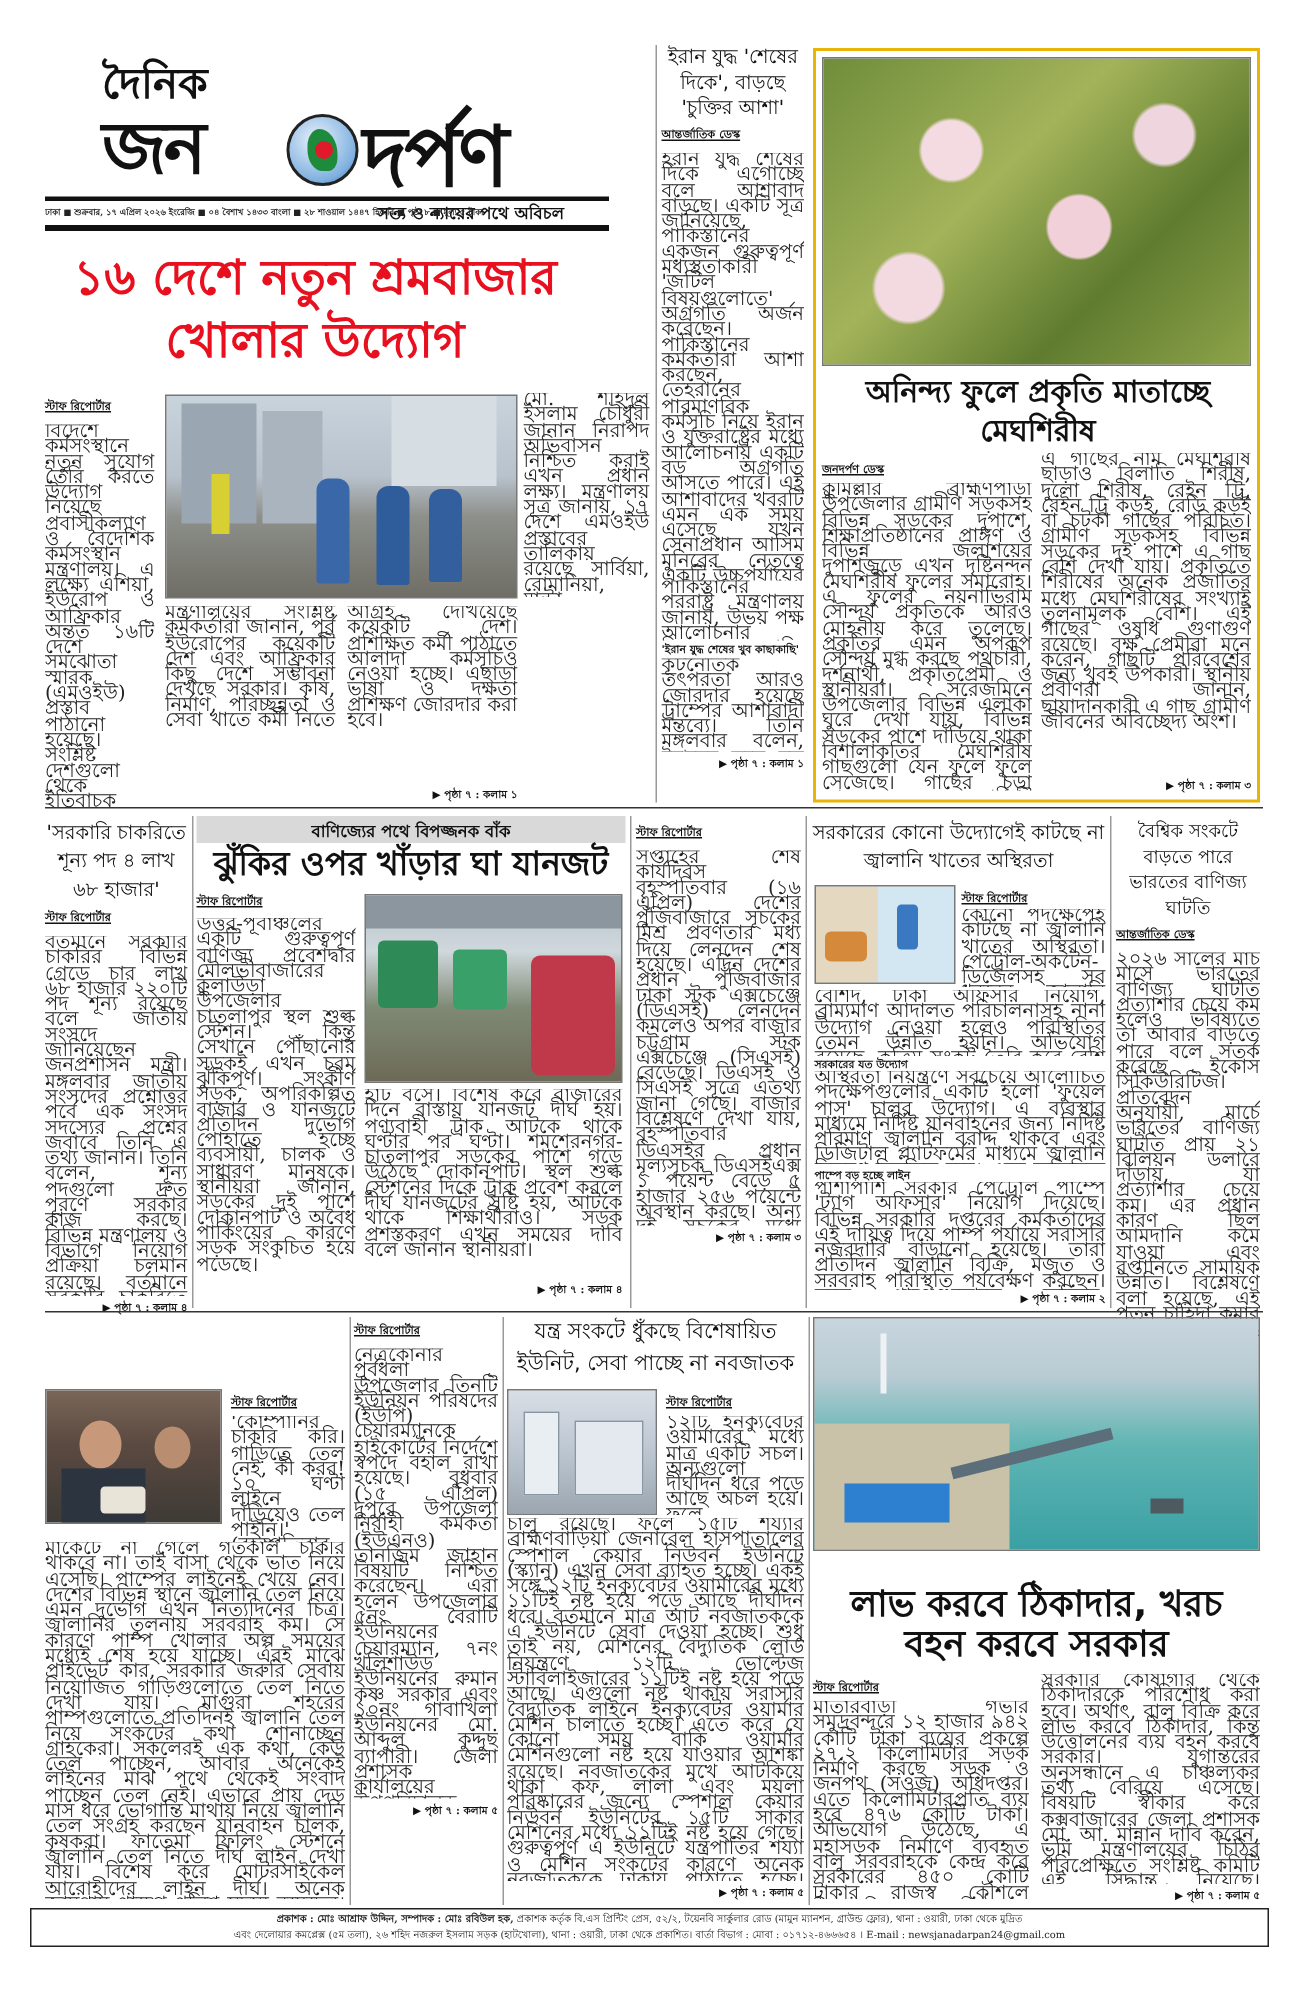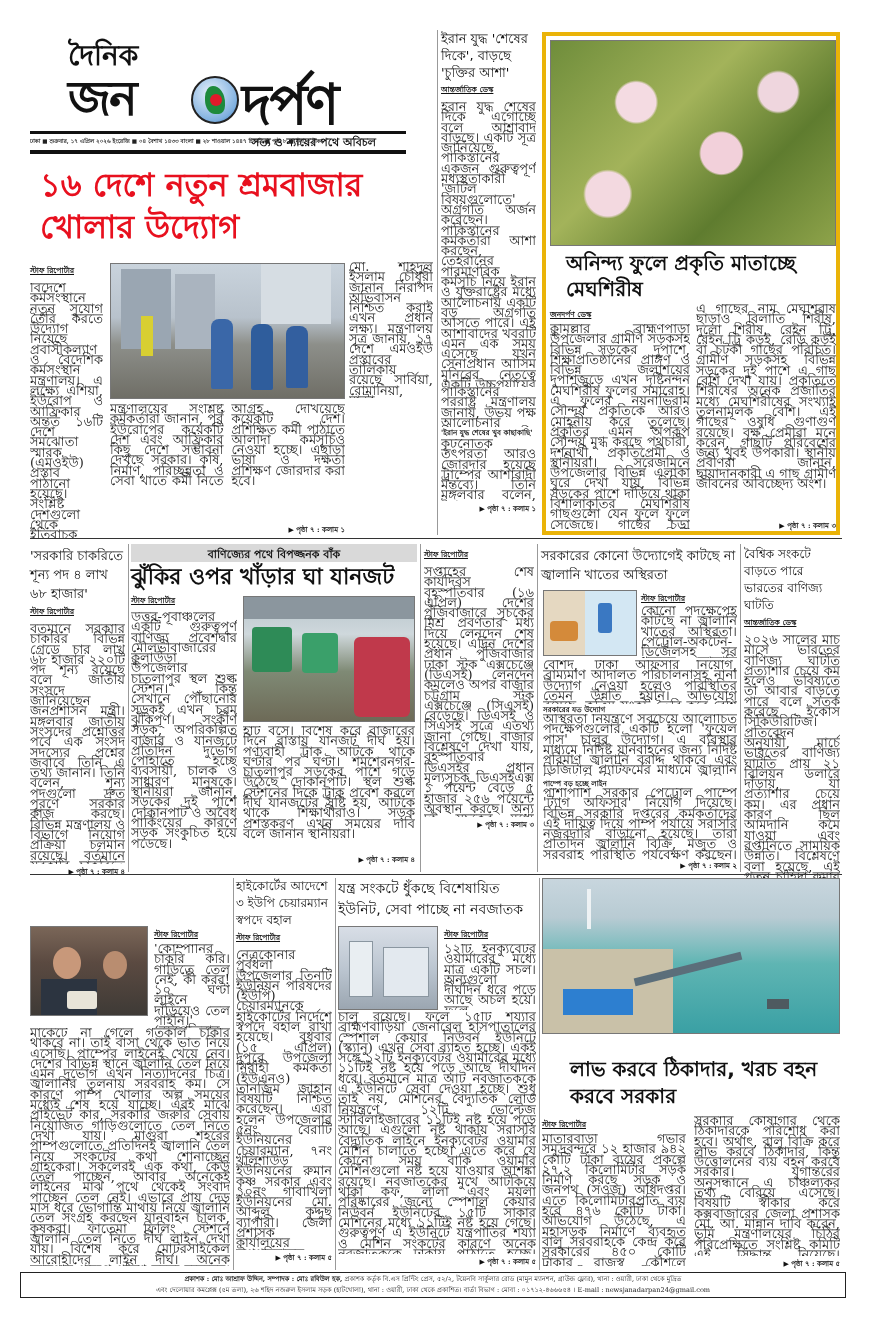--- a/index.html
+++ b/index.html
@@ -1,21 +1,21 @@
 <!DOCTYPE html>
 <html><head>
 <meta charset="utf-8">
 <style>
 *{box-sizing:border-box;margin:0;padding:0}
 body{width:870px;height:1336px;background:#fff;font-family:"DejaVu Serif",serif;color:#111;position:relative;overflow:hidden}
 .abs{position:absolute}
 .body-text{font-size:13px;line-height:10.3px;text-align:justify;color:#222;overflow:hidden}
 .byline{font-size:7.5px;font-weight:bold;text-decoration:underline;color:#111;margin:3px 0 6px}
 .cont{font-size:7px;text-align:right;font-weight:bold;color:#111;margin-top:2px}
-.head{font-family:"DejaVu Sans",sans-serif;color:#111;line-height:1.25}
+.head{font-family:"DejaVu Sans",sans-serif;text-align:center;color:#111;line-height:1.25}
 .photo{border:1px solid #777;overflow:hidden}
 .vline{position:absolute;width:1px;background:#999}
 .hline{position:absolute;height:1px;background:#999}
 </style>
 </head>
 <body>
 
 <div class="abs" style="left:28px;top:34px;width:385px;height:118px">
   <div class="abs" style="left:40px;top:0;font-family:'DejaVu Sans',sans-serif;font-size:28px;font-weight:bold;color:#111">দৈনিক</div>
   <div class="abs" style="left:40px;top:28px;font-family:'DejaVu Sans',sans-serif;font-size:48px;font-weight:bold;color:#111;letter-spacing:-2px">জন</div>
@@ -56,21 +56,21 @@
 <div class="abs" style="left:441px;top:30px;width:95px;height:505px">
   <div class="head" style="font-size:13px;line-height:17px">ইরান যুদ্ধ 'শেষের দিকে', বাড়ছে 'চুক্তির আশা'</div>
   <div class="byline">আন্তর্জাতিক ডেস্ক</div>
   <div class="body-text" style="height:285px">ইরান যুদ্ধ শেষের দিকে এগোচ্ছে বলে আশাবাদ বাড়ছে। একটি সূত্র জানিয়েছে, পাকিস্তানের একজন গুরুত্বপূর্ণ মধ্যস্থতাকারী 'জটিল বিষয়গুলোতে' অগ্রগতি অর্জন করেছেন। পাকিস্তানের কর্মকর্তারা আশা করছেন, তেহরানের পারমাণবিক কর্মসূচি নিয়ে ইরান ও যুক্তরাষ্ট্রের মধ্যে আলোচনায় একটি বড় অগ্রগতি আসতে পারে। এই আশাবাদের খবরটি এমন এক সময় এসেছে যখন সেনাপ্রধান আসিম মুনিরের নেতৃত্বে একটি উচ্চপর্যায়ের পাকিস্তানি প্রতিনিধি দল তেহরান সফর করছিলেন। তবে ইরান সতর্ক করে বলেছে, তাদের পারমাণবিক কর্মসূচির ভবিষ্যৎ এখনও চূড়ান্ত হয়নি। পাকিস্তানের সেনাপ্রধান ও মধ্যস্থতা গুরুত্বপূর্ণ ব্যক্তি হিসেবে মার্কিন প্রেসিডেন্টের দূত হিসেবে বলেছেন, হরমুজ প্রণালী সবার জন্য খুলে দেওয়া হবে।</div>
   <div class="body-text" style="height:40px">পাকিস্তানের পররাষ্ট্র মন্ত্রণালয় জানায়, উভয় পক্ষ আলোচনার কিছুতে রাজি হয়েছে, তবে এখনো কোনো তারিখ নির্ধারণ হয়নি।</div>
   <div style="font-size:7.2px;font-weight:bold">'ইরান যুদ্ধ শেষের খুব কাছাকাছি'</div>
   <div class="body-text" style="height:62px">কূটনৈতিক তৎপরতা আরও জোরদার হয়েছে ট্রাম্পের আশাবাদী মন্তব্যে। তিনি মঙ্গলবার বলেন, ইরানের সঙ্গে যুদ্ধ শেষের খুব কাছাকাছি। হোয়াইট হাউসের প্রেস সেক্রেটারি লেভিট বলেন, পরবর্তী আলোচনা</div>
   <div class="cont">▶ পৃষ্ঠা ৭ : কলাম ১</div>
 </div>
 
-<div class="abs" style="left:542px;top:32px;width:298px;height:503px;border:4px solid #eab308">
+<div class="abs" style="left:542px;top:32px;width:298px;height:503px;border:2px solid #eab308">
   <div class="photo" style="position:absolute;left:4px;top:4px;width:286px;height:206px;background:radial-gradient(circle at 30% 30%,#f4dbe2 0 8%,transparent 9%),radial-gradient(circle at 60% 55%,#f2d0da 0 10%,transparent 11%),radial-gradient(circle at 80% 25%,#efd6de 0 7%,transparent 8%),radial-gradient(circle at 20% 75%,#f3d9e0 0 8%,transparent 9%),linear-gradient(135deg,#6f8d3b,#a3b35a 40%,#5f7c2f 70%,#8ea34a)"></div>
   <div class="head" style="position:absolute;left:20px;top:214px;width:256px;font-size:20px;font-weight:bold;line-height:26px">অনিন্দ্য ফুলে প্রকৃতি মাতাচ্ছে মেঘশিরীষ</div>
   <div class="byline" style="position:absolute;left:4px;top:270px">জনদর্পণ ডেস্ক</div>
   <div class="body-text" style="position:absolute;left:4px;top:288px;width:140px;height:205px">কুমিল্লার ব্রাহ্মণপাড়া উপজেলার গ্রামীণ সড়কসহ বিভিন্ন সড়কের দুপাশে, শিক্ষাপ্রতিষ্ঠানের প্রাঙ্গণ ও বিভিন্ন জলাশয়ের দুপাশজুড়ে এখন দৃষ্টিনন্দন মেঘশিরীষ ফুলের সমারোহ। এ ফুলের নয়নাভিরাম সৌন্দর্য প্রকৃতিকে আরও মোহনীয় করে তুলেছে। প্রকৃতির এমন অপরূপ সৌন্দর্য মুগ্ধ করছে পথচারী, দর্শনার্থী, প্রকৃতিপ্রেমী ও স্থানীয়রা। সরেজমিনে উপজেলার বিভিন্ন এলাকা ঘুরে দেখা যায়, বিভিন্ন সড়কের পাশে দাঁড়িয়ে থাকা বিশালাকৃতির মেঘশিরীষ গাছগুলো যেন ফুলে ফুলে সেজেছে। গাছের চূড়া থেকে শুরু করে প্রতিটি ডালে ফুটে আছে গোলাপি ও সাদা রঙের ফুল। মিষ্টি ঘ্রাণ ছড়িয়ে পড়েছে চারপাশে। পথচারীরা থমকে দাঁড়িয়ে দেখছেন এই সৌন্দর্য।</div>
   <div class="body-text" style="position:absolute;left:150px;top:268px;width:140px;height:210px">এ গাছের নাম মেঘশিরীষ ছাড়াও বিলাতি শিরীষ, দুলো শিরীষ, রেইন ট্রি, রেইন ট্রি কড়ই, রেডি কড়ই বা চটকা গাছের পরিচিত। গ্রামীণ সড়কসহ বিভিন্ন সড়কের দুই পাশে এ গাছ বেশি দেখা যায়। প্রকৃতিতে শিরীষের অনেক প্রজাতির মধ্যে মেঘশিরীষের সংখ্যাই তুলনামূলক বেশি। এই গাছের ওষুধি গুণাগুণ রয়েছে। বৃক্ষ প্রেমীরা মনে করেন, গাছটি পরিবেশের জন্য খুবই উপকারী। স্থানীয় প্রবীণরা জানান, ছায়াদানকারী এ গাছ গ্রামীণ জীবনের অবিচ্ছেদ্য অংশ।</div>
   <div class="cont" style="position:absolute;left:150px;top:482px;width:140px">▶ পৃষ্ঠা ৭ : কলাম ৩</div>
 </div>
 
 <div class="hline" style="left:30px;top:538px;width:812px;background:#333"></div>
 
@@ -138,21 +138,20 @@
     <div style="position:absolute;left:72px;top:24px;width:24px;height:28px;background:#b98d70;border-radius:50%"></div>
     <div style="position:absolute;left:36px;top:64px;width:30px;height:18px;background:#e9e4d8;border-radius:3px"></div>
   </div>
   <div class="byline" style="position:absolute;left:124px;top:48px">স্টাফ রিপোর্টার</div>
   <div class="body-text" style="position:absolute;left:124px;top:66px;width:76px;height:84px">'কোম্পানির চাকরি করি। গাড়িতে তেল নেই, কী করব! ১০ ঘণ্টা লাইনে দাঁড়িয়েও তেল পাইনি।' (বৃহস্পতিবার ১৬ এপ্রিল) দুপুরে এভাবে বলছিলেন এক বাইকার। হাতে ভাতের বাটি নিয়ে লাইনে দাঁড়িয়ে আছেন তিনি।</div>
   <div class="body-text" style="position:absolute;left:0;top:150px;width:200px;height:238px">মার্কেটে না গেলে গতকাল চাকরি থাকবে না। তাই বাসা থেকে ভাত নিয়ে এসেছি। পাম্পের লাইনেই খেয়ে নেব। দেশের বিভিন্ন স্থানে জ্বালানি তেল নিয়ে এমন দুর্ভোগ এখন নিত্যদিনের চিত্র। জ্বালানির তুলনায় সরবরাহ কম। সে কারণে পাম্প খোলার অল্প সময়ের মধ্যেই শেষ হয়ে যাচ্ছে। এরই মাঝে প্রাইভেট কার, সরকারি জরুরি সেবায় নিয়োজিত গাড়িগুলোতে তেল নিতে দেখা যায়। মাগুরা শহরের পাম্পগুলোতে প্রতিদিনই জ্বালানি তেল নিয়ে সংকটের কথা শোনাচ্ছেন গ্রাহকেরা। সকলেরই এক কথা, কেউ তেল পাচ্ছেন, আবার অনেকেই লাইনের মাঝ পথে থেকেই সংবাদ পাচ্ছেন তেল নেই। এভাবে প্রায় দেড় মাস ধরে ভোগান্তি মাথায় নিয়ে জ্বালানি তেল সংগ্রহ করছেন যানবাহন চালক, কৃষকরা। ফাতেমা ফিলিং স্টেশনে জ্বালানি তেল নিতে দীর্ঘ লাইন দেখা যায়। বিশেষ করে মোটরসাইকেল আরোহীদের লাইন দীর্ঘ। অনেক জায়গায় পাম্পে পুলিশ সদস্য রয়েছেন। ভোগান্তি লাঘবে প্রতিটি পাম্পে প্রশাসনের পক্ষ থেকে কঠোর নজরদারি রয়েছে। অভিযোগের ভিত্তিতে তেল পাম্পগুলোতে ভ্রাম্যমাণ আদালত পরিচালনা করা হচ্ছে। কোথাও অনিয়ম পেলে মোবাইল কোর্টের মাধ্যমে জরিমানা করা হচ্ছে বলে জানান উপজেলা নির্বাহী অফিসার।</div>
 </div>
 <div class="vline" style="left:233px;top:878px;height:392px"></div>
 
 <div class="abs" style="left:236px;top:878px;width:96px;height:390px">
-  <div class="head" style="font-size:12px;line-height:17px">হাইকোর্টের আদেশে ৩ ইউপি চেয়ারম্যান স্বপদে বহাল</div>
   <div class="byline">স্টাফ রিপোর্টার</div>
   <div class="body-text" style="height:300px">নেত্রকোনার পূর্বধলা উপজেলার তিনটি ইউনিয়ন পরিষদের (ইউপি) চেয়ারম্যানকে হাইকোর্টের নির্দেশে স্বপদে বহাল রাখা হয়েছে। বুধবার (১৫ এপ্রিল) দুপুরে উপজেলা নির্বাহী কর্মকর্তা (ইউএনও) তানজিম জাহান বিষয়টি নিশ্চিত করেছেন। এরা হলেন উপজেলার ৫নং বৈরাটি ইউনিয়নের চেয়ারম্যান, ৭নং খলিশাউড় ইউনিয়নের রুমান কৃষ্ণ সরকার এবং ১০নং গাবাখিলা ইউনিয়নের মো. আব্দুল কুদ্দুছ ব্যাপারী। জেলা প্রশাসক কার্যালয়ের উপপরিচালক (স্থানীয় সরকার) মো. আরিফুল ইসলাম সরদার স্বাক্ষরিত আদেশে বলা হয়, এরপর হাইকোর্টের দেওয়া আদেশের প্রেক্ষিতে জারি করা প্রশাসক নিয়োগ সংক্রান্ত আদেশগুলো বাতিল ঘোষণা করা হয়েছে। এ বিষয়ে পূর্বধলার ভারপ্রাপ্ত ইউএনও তানজিম জাহান</div>
   <div class="cont">▶ পৃষ্ঠা ৭ : কলাম ৫</div>
 </div>
 <div class="vline" style="left:335px;top:878px;height:392px"></div>
 
 <div class="abs" style="left:338px;top:878px;width:198px;height:390px">
   <div class="head" style="font-size:14px;line-height:21px">যন্ত্র সংকটে ধুঁকছে বিশেষায়িত ইউনিট, সেবা পাচ্ছে না নবজাতক</div>
   <div class="photo" style="position:absolute;left:0;top:48px;width:100px;height:84px;background:linear-gradient(180deg,#d8dee6 0%,#bcc6d1 50%,#9ba6b1 100%)">
     <div style="position:absolute;left:10px;top:14px;width:24px;height:56px;background:#e9eef2;border:1px solid #8a96a0"></div>
@@ -166,21 +165,21 @@
 <div class="vline" style="left:539px;top:878px;height:392px"></div>
 
 <div class="abs" style="left:542px;top:878px;width:298px;height:390px">
   <div class="photo" style="position:absolute;left:0;top:0;width:298px;height:156px;background:linear-gradient(180deg,#c8d6de 0%,#b8cbd3 25%,#5fb5b3 55%,#3aa0a4 100%)">
     <div style="position:absolute;left:0;top:70px;width:130px;height:86px;background:#c9c1a8"></div>
     <div style="position:absolute;left:20px;top:110px;width:70px;height:26px;background:#2d7fd0"></div>
     <div style="position:absolute;left:90px;top:86px;width:110px;height:8px;background:#5b6e7a;transform:rotate(-14deg)"></div>
     <div style="position:absolute;left:44px;top:10px;width:4px;height:40px;background:#eef2f4"></div>
     <div style="position:absolute;left:224px;top:120px;width:22px;height:10px;background:#4e5a60"></div>
   </div>
-  <div class="head" style="position:absolute;left:28px;top:178px;width:278px;font-size:20px;font-weight:bold;line-height:27px">লাভ করবে ঠিকাদার, খরচ বহন করবে সরকার</div>
+  <div class="head" style="position:absolute;left:10px;top:178px;width:278px;font-size:24px;font-weight:bold;line-height:27px">লাভ করবে ঠিকাদার, খরচ বহন করবে সরকার</div>
   <div class="byline" style="position:absolute;left:0;top:238px">স্টাফ রিপোর্টার</div>
   <div class="body-text" style="position:absolute;left:0;top:256px;width:144px;height:132px">মাতারবাড়ী গভীর সমুদ্রবন্দরে ১২ হাজার ৯৪২ কোটি টাকা ব্যয়ের প্রকল্পে ২৭.২ কিলোমিটার সড়ক নির্মাণ করছে সড়ক ও জনপথ (সওজ) অধিদপ্তর। এতে কিলোমিটারপ্রতি ব্যয় হবে ৪৭৬ কোটি টাকা। অভিযোগ উঠেছে, এ মহাসড়ক নির্মাণে ব্যবহৃত বালু সরবরাহকে কেন্দ্র করে সরকারের ৪৫০ কোটি টাকার রাজস্ব কৌশলে ঠিকাদারি প্রতিষ্ঠানের পকেটে তুলে দেওয়ার ব্যবস্থা করেছে কক্সবাজার জেলা প্রশাসন। কোনো দরপত্র ও পরিবেশ ছাড়পত্রের তোয়াক্কা না করেই 'টোকিও-এমআইএল-জেভি' নামের একটি প্রতিষ্ঠানকে সাগর থেকে বালু উত্তোলনের অনুমতি দেওয়া হয়েছে। শুধু তাই নয়, বালুর মূল্য প্রতি ঘনফুট ৬ টাকা ৯৪ পয়সা নির্ধারণ করা হলেও ড্রেজিং খরচ বাবদ ৪ টাকা ৫৬ পয়সা</div>
   <div class="body-text" style="position:absolute;left:152px;top:238px;width:146px;height:140px">সরকারি কোষাগার থেকে ঠিকাদারকে পরিশোধ করা হবে। অর্থাৎ, বালু বিক্রি করে লাভ করবে ঠিকাদার, কিন্তু উত্তোলনের ব্যয় বহন করবে সরকার। যুগান্তরের অনুসন্ধানে এ চাঞ্চল্যকর তথ্য বেরিয়ে এসেছে। বিষয়টি স্বীকার করে কক্সবাজারের জেলা প্রশাসক মো. আ. মান্নান দাবি করেন, ভূমি মন্ত্রণালয়ের চিঠির পরিপ্রেক্ষিতে সংশ্লিষ্ট কমিটি এই সিদ্ধান্ত নিয়েছে। ট্রান্সপারেন্সি ইন্টারন্যাশনাল বাংলাদেশ (টিআইবি) একে ক্ষমতার অপব্যবহারে এবং জনগণের সম্পদের চরম লুটপাট বলে মন্তব্য করেছে। যেভাবে লোপাটের সুযোগ সৃষ্টি করা হয়: মাতারবাড়ী কয়লা বিদ্যুৎকেন্দ্র ও গভীর সমুদ্রবন্দর সংযোগ সড়কসহ বিভিন্ন উন্নয়ন প্রকল্পে প্রায় ১০০ কোটি থেকে ১৪০ কোটি ঘনফুট বালুর প্রয়োজন। ব্যয় কমাতে সমুদ্র উপকূল বা নদী থেকে বালু উত্তোলনই একমাত্র বিকল্প পথ।</div>
   <div class="cont" style="position:absolute;left:152px;top:378px;width:146px">▶ পৃষ্ঠা ৭ : কলাম ৫</div>
 </div>
 
 <div class="abs" style="left:20px;top:1272px;width:826px;height:26px;border:1px solid #222;padding:1px 4px;font-size:6.6px;line-height:11px;text-align:center;color:#222;overflow:hidden">
   <div style="white-space:nowrap;overflow:hidden"><b>প্রকাশক : মোঃ আশ্রাফ উদ্দিন, সম্পাদক : মোঃ রবিউল হক,</b><span> প্রকাশক কর্তৃক বি.এস প্রিন্টিং প্রেস, ৫২/২, টয়েনবি সার্কুলার রোড (মামুন ম্যানশন, গ্রাউন্ড ফ্লোর), থানা : ওয়ারী, ঢাকা থেকে মুদ্রিত</span></div>
   <div style="white-space:nowrap;overflow:hidden">এবং দেলোয়ার কমপ্লেক্স (৫ম তলা), ২৬ শহিদ নজরুল ইসলাম সড়ক (হাটখোলা), থানা : ওয়ারী, ঢাকা থেকে প্রকাশিত। বার্তা বিভাগ : মোবা : ০১৭১২-৪৬৬৬৫৪ । E-mail : newsjanadarpan24@gmail.com</div>
 </div>

